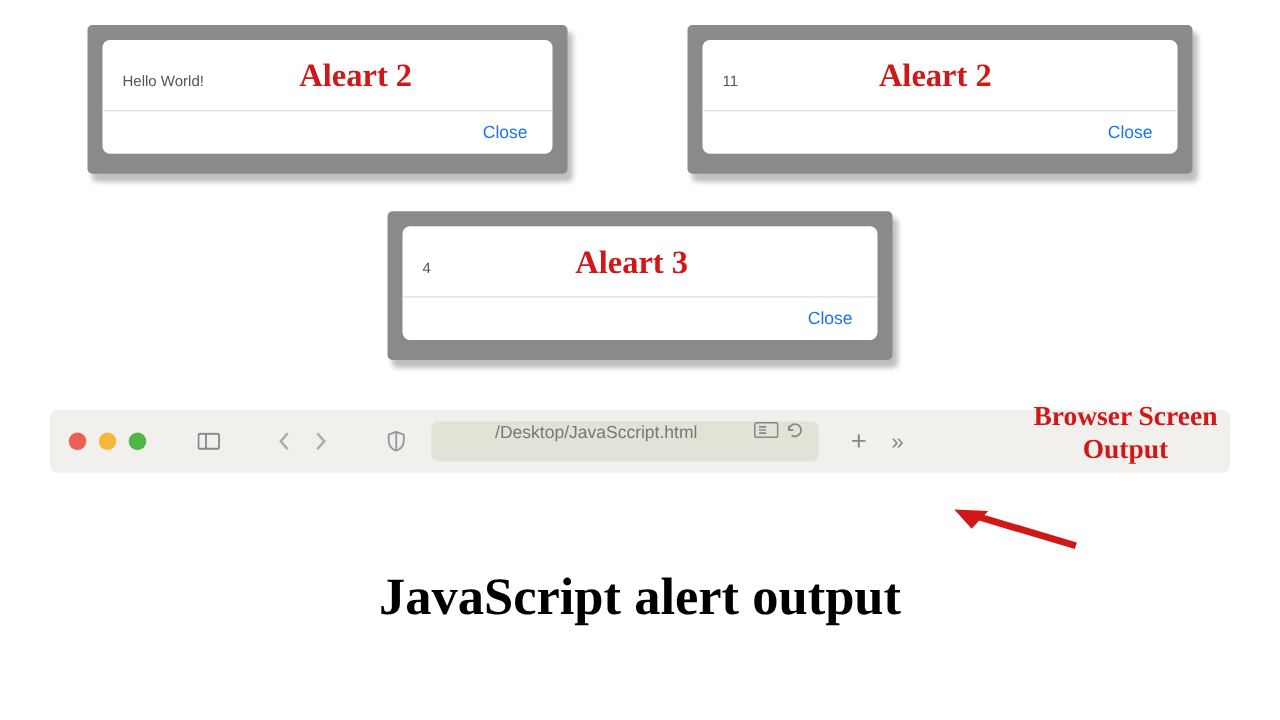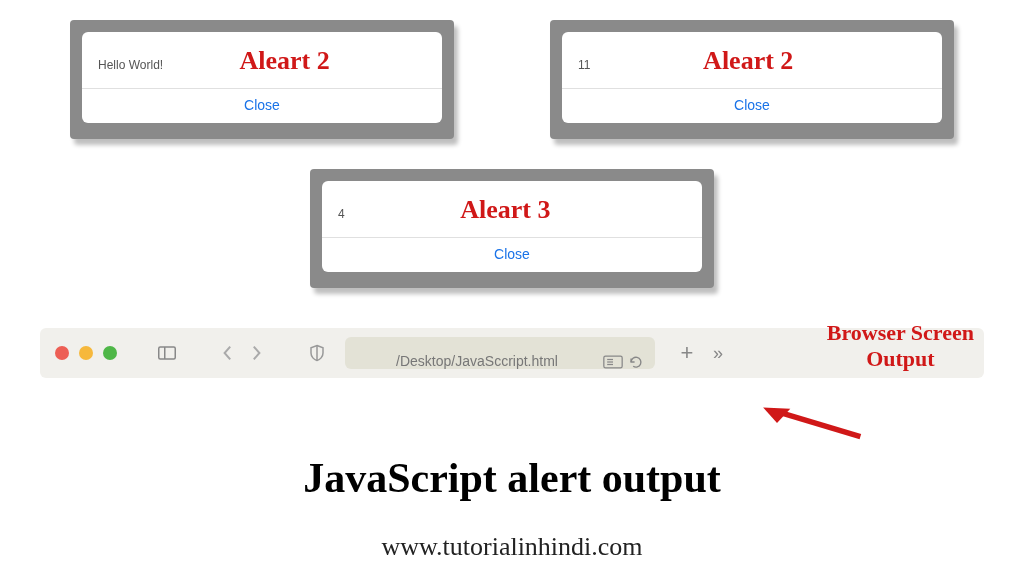--- a/index.html
+++ b/index.html
@@ -49,21 +49,21 @@
       color: #d01818;
       font-family: 'Times New Roman', Times, serif;
       font-weight: bold;
       font-size: 26px;
       margin-left: auto;
       margin-right: auto;
       padding-left: 20px;
       padding-right: 40px;
     }
     .alert-footer {
-      text-align: center;
+      text-align: right;
       padding: 8px 20px 10px 20px;
     }
     .close-link {
       color: #1a73e8;
       font-size: 14px;
       font-weight: 500;
     }
     .alert3-row {
       display: flex;
       justify-content: center;
@@ -91,21 +91,21 @@
       font-size: 16px;
     }
     .sidebar-icon svg { width: 18px; height: 14px; }
     .url-field {
       flex: 0 0 auto;
       background: #e3e2d6;
       border-radius: 6px;
       height: 32px;
       width: 310px;
       display: flex;
-      align-items: flex-end;
+      align-items: flex-start;
       padding: 0 12px;
       color: #6a6a6a;
       font-size: 14px;
       gap: 6px;
       margin-left: 8px;
     }
     .url-text {
       flex: 1;
       text-align: center;
       color: #777;
@@ -238,21 +238,20 @@
         <path d="M3 10 A7 7 0 1 1 6 16"></path>
         <polyline points="3,5 3,10 8,10"></polyline>
       </svg>
   </div>
   <div class="tb-icon" style="margin-left:12px;font-size:22px;color:#888">+</div>
   <div class="tb-icon" style="font-size:18px;color:#888;letter-spacing:-2px">»</div>
 </div>
 
 <div class="output-area">
   <div class="page-heading">JavaScript alert output</div>
-  <div class="site-url">www.tutorialinhindi.com</div>
 </div>
 
 <div class="annotation">
   <div>Browser Screen</div>
   <div>Output</div>
 </div>
 <div class="arrow">
   <svg viewBox="0 0 120 50">
     <line x1="115" y1="8" x2="25" y2="38" stroke="#d01818" stroke-width="6"></line>
     <polygon points="10,43 35,27 32,48" fill="#d01818"></polygon>

